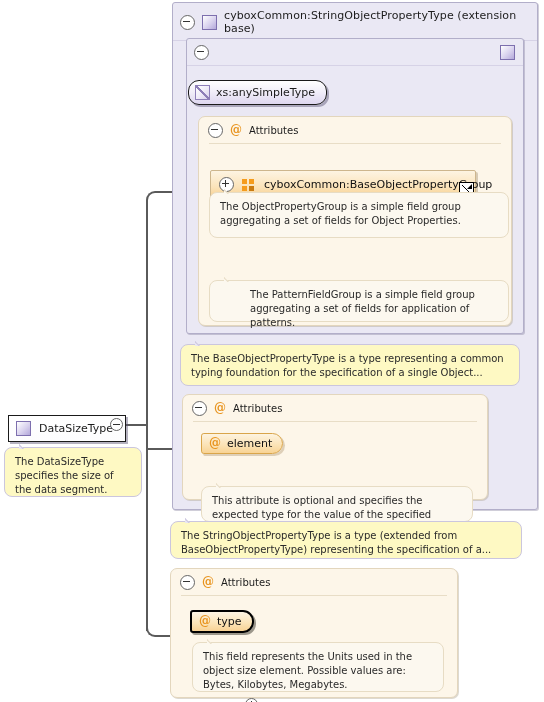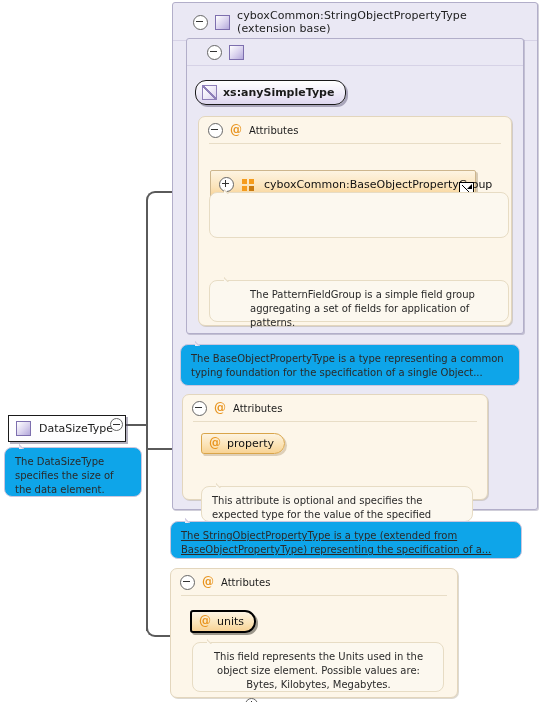--- a/index.html
+++ b/index.html
@@ -22,22 +22,23 @@
 
   
   .typebox{
     background:#eae8f4;
     border:1px solid #b2aec9;
     border-radius:3px;
     box-shadow:1px 1px 0 rgba(120,115,145,.35);
   }
   .typebox-hd{
     display:flex;align-items:center;gap:7px;
-    padding:6px 8px 5px 20px;
+    padding:6px 8px 5px 7px;
     border-bottom:1px solid #d6d2e6;
+    justify-content:space-between;
   }
   .typebox-hd .lbl{font-size:11px;color:#1c1c1c;letter-spacing:.1px;}
 
   
   .attrbox{
     background:#fdf6e9;
     border:1px solid #e3d6bd;
     border-radius:7px;
     box-shadow:1px 1px 0 rgba(170,160,140,.4);
   }
@@ -144,21 +145,21 @@
   }
 
   
   .doc{
     position:absolute;box-sizing:border-box;
     border-radius:8px;
     padding:7px 9px 7px 10px;
     font-size:10px;line-height:14px;
     font-family:"DejaVu Sans","Liberation Sans",sans-serif;
   }
-  .doc-purple{background:#0ea5e9;border:1px solid #cbc6de;color:#2a2a2a;}
+  .doc-purple{background:#fef9c3;border:1px solid #cbc6de;color:#2a2a2a;}
   .doc-cream{background:#fcf8ef;border:1px solid #e7dcc4;color:#2a2a2a;}
   .doc .tail{position:absolute;top:-6px;left:14px;width:12px;height:7px;overflow:hidden;}
   .doc .tail:before{
     content:"";position:absolute;left:0;top:2px;width:11px;height:11px;
     transform:rotate(45deg);transform-origin:0 0;
   }
   .doc-purple .tail:before{background:#e9e7f3;border-top:1px solid #cbc6de;border-left:1px solid #cbc6de;}
   .doc-cream .tail:before{background:#fcf8ef;border-top:1px solid #e7dcc4;border-left:1px solid #e7dcc4;}
 </style>
 </head>
@@ -182,39 +183,39 @@
 </div>
 
 <div class="abs node-type" style="left:8px;top:415px;">
   <span class="ic-type"></span>
   <span>DataSizeType</span>
 </div>
 <div class="abs ic-collapse" style="left:110px;top:418px;"></div>
 
 <div class="doc doc-purple" style="left:4px;top:447px;width:138px;height:50px;">
   <span class="tail"></span>
-  <span>The DataSizeType specifies the size of the data element.</span>
+  <span>The DataSizeType specifies the size of the data segment.</span>
 </div>
 
 <div class="abs typebox" style="left:172px;top:2px;width:366px;height:508px;">
   <div class="typebox-hd">
     <span class="ic-collapse"></span>
     <span class="ic-type"></span>
     <span class="lbl">cyboxCommon:StringObjectPropertyType (extension base)</span>
   </div>
 </div>
 
 <div class="abs typebox" style="left:186px;top:38px;width:338px;height:296px;">
   <div class="typebox-hd">
     <span class="ic-collapse"></span>
     <span class="ic-type"></span>
   </div>
 </div>
 
-<div class="abs pill-simple" style="left:195px;top:80px;font-weight:bold;">
+<div class="abs pill-simple" style="left:188px;top:80px;">
   <span class="ic-simple"></span>
   <span>xs:anySimpleType</span>
 </div>
 
 <div class="abs attrbox" style="left:198px;top:116px;width:314px;height:210px;">
   <div class="attrbox-hd">
     <span class="ic-collapse"></span>
     <span class="ic-at">@</span>
     <span class="lbl">Attributes</span>
   </div>
@@ -227,20 +228,21 @@
       <i></i>
       <i></i>
       <i></i>
       <i></i>
     </span>
   <span>cyboxCommon:BaseObjectPropertyGroup</span>
   <span class="ic-link"></span>
 </div>
 <div class="doc doc-cream" style="left:209px;top:192px;width:300px;height:46px;">
   <span class="tail"></span>
+  <span>The ObjectPropertyGroup is a simple field group aggregating a set of fields for Object Properties.</span>
 </div>
 
 <div class="abs grp-box" style="left:210px;top:245px;width:226px;">
   <span class="ic-expand"></span>
   <span class="ic-group">
       <i></i>
       <i></i>
       <i></i>
       <i></i>
     </span>
@@ -260,42 +262,42 @@
 <div class="abs attrbox" style="left:182px;top:394px;width:306px;height:106px;">
   <div class="attrbox-hd">
     <span class="ic-collapse"></span>
     <span class="ic-at">@</span>
     <span class="lbl">Attributes</span>
   </div>
   <div class="attrbox-rule"></div>
 </div>
 <div class="abs attr-pill inherited" style="left:201px;top:433px;">
   <span class="ic-at">@</span>
-  <span>property</span>
+  <span>element</span>
 </div>
 <div class="abs ic-expand" style="left:279px;top:436px;"></div>
 <div class="doc doc-cream" style="left:201px;top:463px;width:272px;height:36px;margin-top:23px;">
   <span class="tail"></span>
   <span>This attribute is optional and specifies the expected type for the value of the specified property.</span>
 </div>
 
-<div class="doc doc-purple" style="left:170px;top:521px;width:352px;height:38px;text-decoration:underline;">
+<div class="doc doc-purple" style="left:170px;top:521px;width:352px;height:38px;">
   <span class="tail"></span>
   <span>The StringObjectPropertyType is a type (extended from BaseObjectPropertyType) representing the specification of a...</span>
 </div>
 
 <div class="abs attrbox" style="left:170px;top:568px;width:288px;height:130px;">
   <div class="attrbox-hd">
     <span class="ic-collapse"></span>
     <span class="ic-at">@</span>
     <span class="lbl">Attributes</span>
   </div>
   <div class="attrbox-rule"></div>
 </div>
 <div class="abs attr-pill local" style="left:190px;top:610px;">
   <span class="ic-at">@</span>
-  <span>units</span>
+  <span>type</span>
 </div>
 <div class="abs ic-expand" style="left:245px;top:614px;"></div>
-<div class="doc doc-cream" style="left:192px;top:642px;width:252px;height:50px;text-align:center;">
+<div class="doc doc-cream" style="left:192px;top:642px;width:252px;height:50px;">
   <span class="tail"></span>
   <span>This field represents the Units used in the object size element. Possible values are: Bytes, Kilobytes, Megabytes.</span>
 </div>
 
 </body></html>

